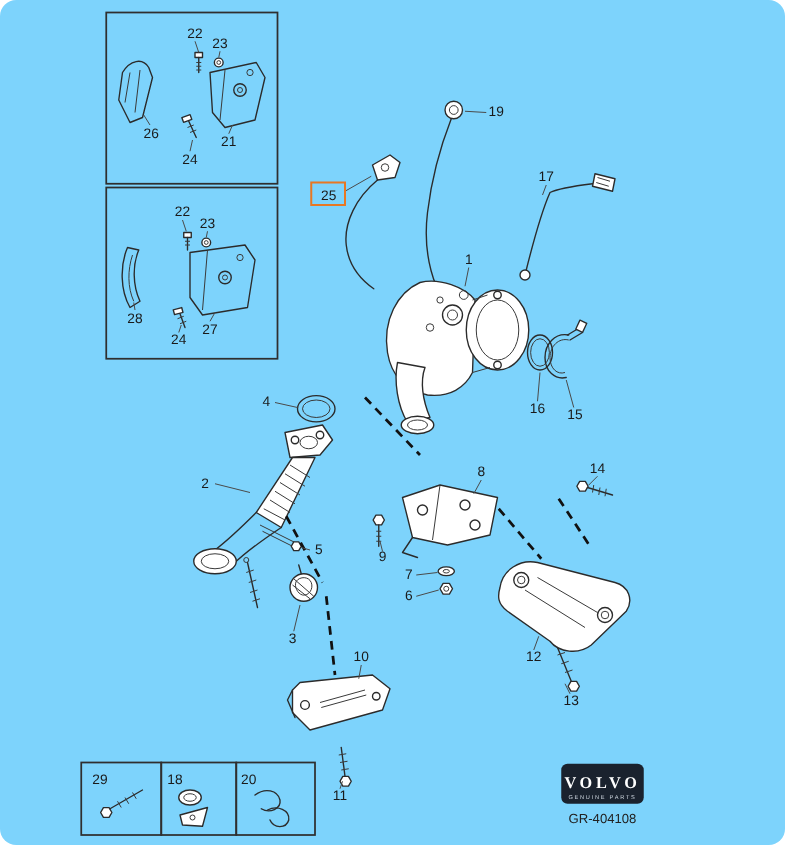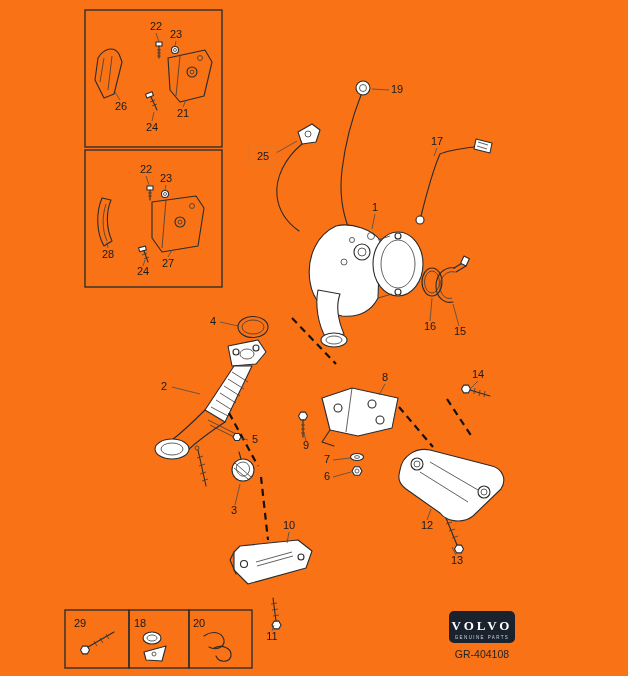--- a/index.html
+++ b/index.html
@@ -1,21 +1,22 @@
 <!DOCTYPE html>
 <html><head>
 <meta charset="utf-8">
 <style>
   html,body{margin:0;padding:0;background:#ffffff;}
   .page{
     position:relative;
     width:628px;height:676px;
-    background:#f97316;
+    background:#7dd3fc;
     font-family:"Liberation Sans", sans-serif;
     overflow:hidden;
+    border-radius:13px;
   }
   svg{display:block;}
   svg text{
     font-family:"Liberation Sans", sans-serif;
     font-size:11px;
     fill:#1a1a1a;
   }
   .callout{ text-anchor:middle; cursor:pointer; }
   .ln{ fill:none; stroke:#2b2b2b; stroke-width:1.1; stroke-linejoin:round; stroke-linecap:round; }
   .lnw{ fill:#ffffff; stroke:#2b2b2b; stroke-width:1.1; stroke-linejoin:round; }

